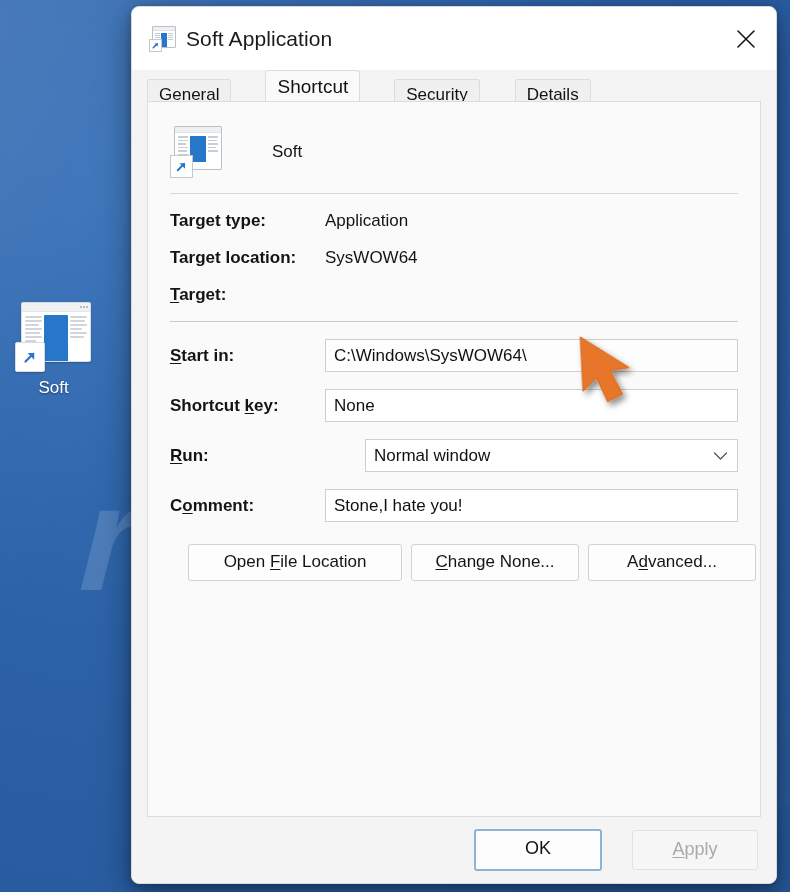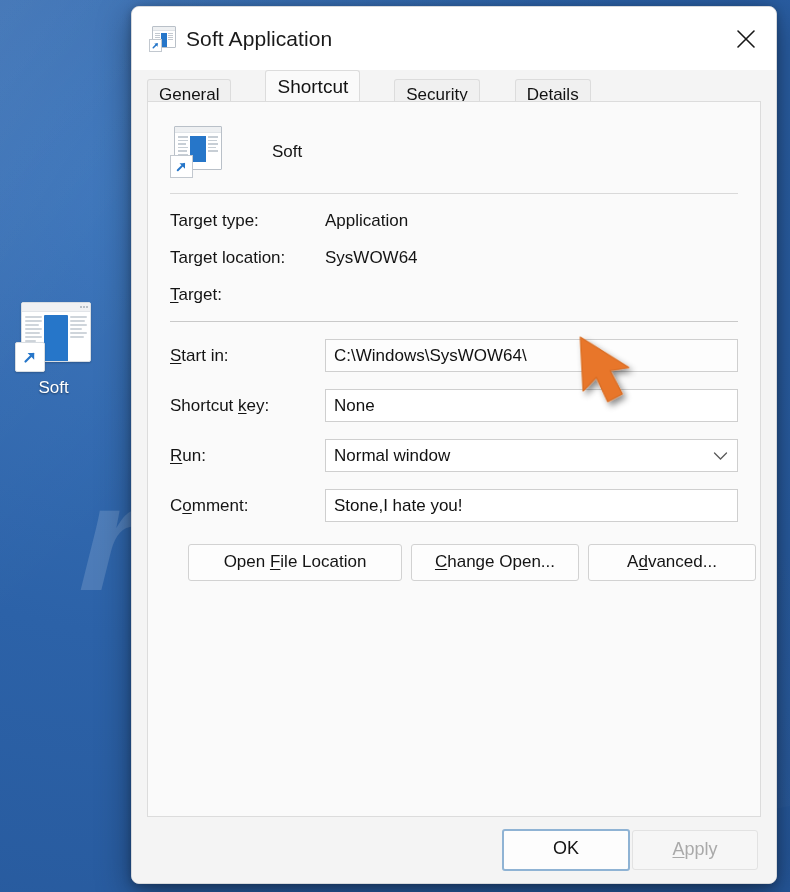--- a/index.html
+++ b/index.html
@@ -145,21 +145,21 @@
     border:1px solid #c2c8cf;display:flex;align-items:center;justify-content:center;
   }
   .hdr-name{margin-left:50px;font-size:17px;color:#141414;}
 
   .sep{height:1px;background:#d9d9d9;margin:11px 0 0 0;}
   .sep2{height:1px;background:#c9c9c9;}
 
   
   .frow{display:flex;align-items:center;margin-top:17px;}
   .frow .lbl{
-    flex:0 0 155px;font-size:17px;color:#141414;white-space:nowrap;
+    flex:0 0 155px;font-size:17px;color:#141414;white-space:nowrap;font-weight:bold;
   }
   .frow .val{font-size:17px;color:#141414;}
   .fld{
     flex:1 1 auto;height:33px;box-sizing:border-box;
     background:#ffffff;border:1px solid #cfcfcf;
     font-size:17px;color:#111;line-height:31px;
     padding:0 8px;position:relative;white-space:nowrap;overflow:hidden;
   }
   .fld.focused{
     border-color:#cfcfcf;border-bottom:2px solid #4f80b8;height:34px;line-height:30px;
@@ -168,39 +168,40 @@
   .fld.readonlyish{background:#fdfdfd;}
   .caret{
     display:inline-block;width:1px;height:18px;background:#222;
     vertical-align:-3px;margin-left:1px;
   }
   .combo{
     flex:1 1 auto;height:33px;box-sizing:border-box;background:#ffffff;
     border:1px solid #cfcfcf;font-size:17px;color:#111;line-height:31px;
     padding:0 8px;display:flex;align-items:center;justify-content:space-between;
     cursor:default;
+    margin-left:40px;
   }
   .chev{flex:0 0 18px;display:flex;align-items:center;justify-content:center;}
 
   
   .btnrow{display:flex;gap:9px;margin-top:22px;}
   .btn{
     background:#fdfdfd;border:1px solid #d2d2d2;border-radius:3px;
     font-size:17px;color:#141414;height:35px;line-height:33px;
     padding:0 16px;text-align:center;cursor:default;white-space:nowrap;
     font-family:"Liberation Sans", sans-serif;
   }
   .btn.wide{flex:0 0 212px;padding:0;}
   .btn.mid{flex:0 0 166px;padding:0;}
   .btn.mid2{flex:0 0 166px;padding:0;}
 
   
   #footer{
     flex:0 0 66px;height:66px;display:flex;align-items:center;
-    justify-content:flex-end;padding-right:18px;gap:2px;background:#f4f4f4;
+    justify-content:flex-end;padding-right:18px;gap:30px;background:#f4f4f4;
   }
   .fbtn{
     width:124px;height:38px;line-height:36px;text-align:center;
     background:#fdfdfd;border:1px solid #d2d2d2;border-radius:3px;
     font-size:18px;color:#141414;cursor:default;
     font-family:"Liberation Sans", sans-serif;
   }
   .fbtn.default{border:2px solid #8fb3d4;line-height:34px;}
   .fbtn.disabled{color:#a9a9a9;background:#f6f6f6;border-color:#e2e2e2;}
   u{text-decoration:underline;text-underline-offset:2px;}
@@ -386,21 +387,21 @@
         </div>
       </div>
 
       <div class="frow">
         <div class="lbl"><span>C</span><u>o</u><span>mment:</span></div>
         <div class="fld">Stone,I hate you!</div>
       </div>
 
       <div class="btnrow" style="padding-left:18px">
         <div class="btn wide"><span>Open </span><u>F</u><span>ile Location</span></div>
-        <div class="btn mid"><span></span><u>C</u><span>hange Open...</span></div>
+        <div class="btn mid"><span></span><u>C</u><span>hange None...</span></div>
         <div class="btn mid2"><span>A</span><u>d</u><span>vanced...</span></div>
       </div>
 
     </div>
   </div>
 
   <div id="footer">
     <div class="fbtn default">OK</div>
     <div class="fbtn disabled"><u>A</u><span>pply</span></div>
   </div>

